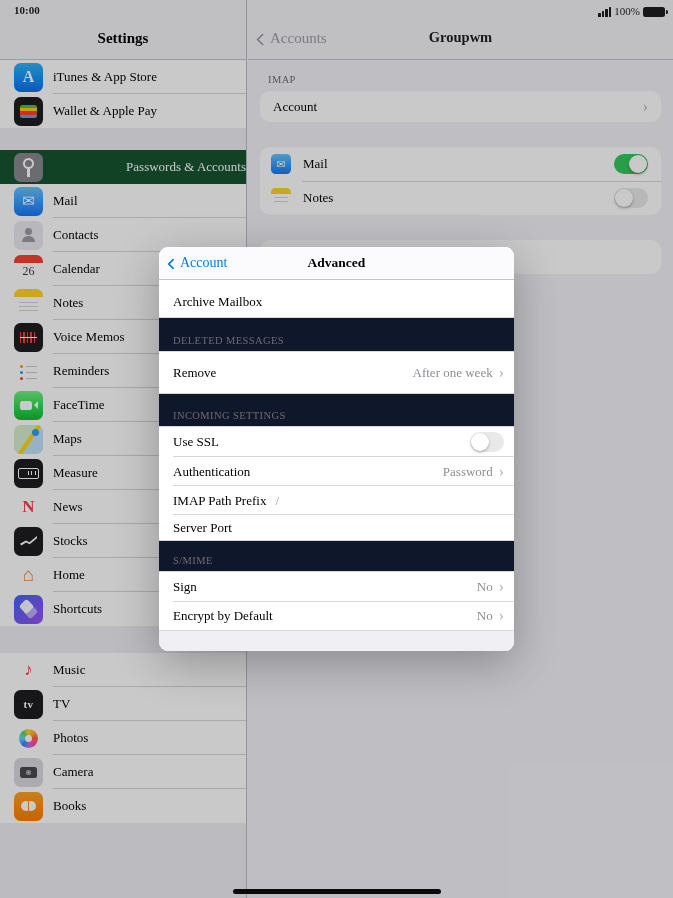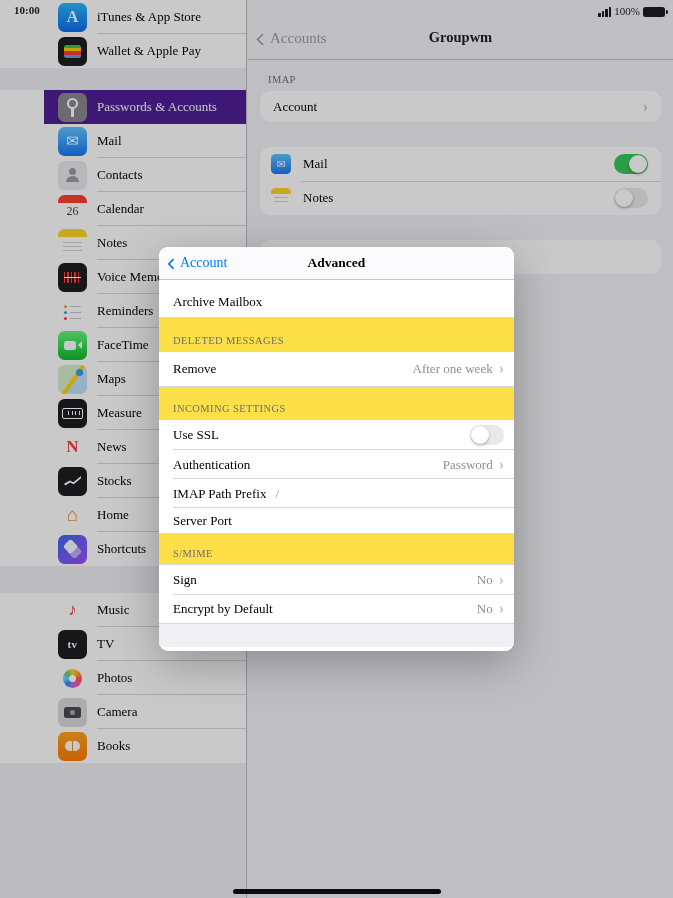--- a/index.html
+++ b/index.html
@@ -18,27 +18,27 @@
   .sig i { display:block; width:2.5px; background:#1c1c1e; border-radius:0.5px; }
   .sig i:nth-child(1){height:4px} .sig i:nth-child(2){height:6px}
   .sig i:nth-child(3){height:8px} .sig i:nth-child(4){height:10px}
   .sb-batt-pct { font-size:11px; color:#1c1c1e; }
   .batt { position:relative; width:22px; height:10.5px; background:#1c1c1e; border-radius:2.5px; }
   .batt::after { content:""; position:absolute; right:-2.5px; top:3px; width:1.8px; height:4.5px; background:#1c1c1e; border-radius:0 1.5px 1.5px 0; }
   
   .sidebar { position:absolute; left:0; top:0; width:247px; height:898px; background:#eeeef3; border-right:1px solid #bcbcc0; }
   .side-header { height:60px; background:#f4f4f7; border-bottom:1px solid #c6c6c8; position:relative; }
   .side-title { position:absolute; left:0; right:0; bottom:12px; text-align:center; font-size:15px; font-weight:700; color:#000; }
-  .sgroup { background:#fff;padding-left:44px; }
+  .sgroup { background:#fff; }
   .sgap22 { height:22px; } .sgap27 { height:27px; }
   .srow { position:relative; height:34px; display:flex; align-items:center; padding-left:14px; cursor:default; }
   .srow::after { content:""; position:absolute; left:53px; right:0; bottom:0; height:1px; background:#d6d6da; }
   .srow:last-child::after { display:none; }
   .slabel { margin-left:10px; font-size:13px; color:#000; }
-  .srow.sel { background:#4c1d95; }
+  .srow.sel { background:#14532d;justify-content:space-between; }
   .srow.sel .slabel { color:#fff; }
   .srow.sel::after { display:none; }
   
   .appicon { position:relative; width:29px; height:29px; border-radius:6.5px; flex:0 0 29px;
     display:flex; align-items:center; justify-content:center; overflow:hidden; }
   .ic-itunes { background:linear-gradient(180deg,#29b6f8,#0a6ef0); }
   .ic-itunes::before { content:"A"; color:#fff; font-size:16px; font-weight:700; }
   .ic-wallet { background:#1c1c1e; }
   .ic-wallet::before { content:""; width:17px; height:13px; border-radius:2.5px;
     background:linear-gradient(180deg,#34c759 0 25%,#ffcc00 25% 50%,#ff3b30 50% 75%,#5e9bf5 75% 100%); }
@@ -147,21 +147,21 @@
     color:#007aff; font-size:14px; cursor:pointer; }
   .m-back .chev-back { width:8px; height:8px; border-width:2.2px; }
   .m-title { position:absolute; left:0; right:0; top:0; bottom:0; display:flex; align-items:center; justify-content:center;
     font-size:13.5px; font-weight:700; color:#000; }
   .m-sliver { height:6px; }
   .m-sliver::after { content:""; display:block; margin-left:14px; height:6px; border-bottom:1px solid #d6d6da; }
   .mrow { position:relative; display:flex; align-items:center; padding:0 10px 0 14px; font-size:13px; color:#000; background:#fff; }
   .mrow .grow { flex:1; }
   .mrow .val { color:#8e8e93; font-size:13px; }
   .mrow .inlineval { color:#9a9aa0; font-size:13px; margin-left:9px; }
-  .msec { background:#fde047; display:flex; align-items:flex-end; padding:0 14px 5px;
+  .msec { background:#0f172a; display:flex; align-items:flex-end; padding:0 14px 5px;
     border-top:1px solid #d8d8dc; border-bottom:1px solid #d8d8dc; }
   .msec span { font-size:10.5px; color:#6d6d72; letter-spacing:0.4px; }
   .m-footer { background:#efeff4; border-top:1px solid #d8d8dc; height:24px; }
   .sep-inset::after { content:""; position:absolute; left:14px; right:0; bottom:0; height:1px; background:#d6d6da; }
   
   .home-indicator { position:absolute; left:50%; bottom:4px; transform:translateX(-50%);
     width:208px; height:5px; border-radius:2.5px; background:#0b0b0c; z-index:60; cursor:pointer; }
 </style>
 </head>
 <body>
@@ -176,20 +176,23 @@
           <i></i>
           <i></i>
           <i></i>
         </span>
       <span class="sb-batt-pct">100%</span>
       <span class="batt"></span>
     </span>
   </div>
 
   <div class="sidebar">
+    <div class="side-header">
+      <div class="side-title">Settings</div>
+    </div>
 
     <div class="sgroup">
       <div class="srow">
         <span class="appicon ic-itunes"></span>
         <span class="slabel">iTunes &amp; App Store</span>
       </div>
       <div class="srow">
         <span class="appicon ic-wallet"></span>
         <span class="slabel">Wallet &amp; Apple Pay</span>
       </div>
@@ -328,21 +331,21 @@
 
     <div class="m-sliver"></div>
 
     <div class="mrow" style="height:31px">
       <span class="grow">Archive Mailbox</span>
     </div>
 
     <div class="msec" style="height:35px">
       <span>DELETED MESSAGES</span>
     </div>
-    <div class="mrow" style="height:34px">
+    <div class="mrow" style="height:41px">
       <span class="grow">Remove</span>
       <span class="val">After one week</span>
       <span class="chev">›</span>
     </div>
 
     <div class="msec" style="height:34px">
       <span>INCOMING SETTINGS</span>
     </div>
     <div class="mrow sep-inset" style="height:30px">
       <span class="grow">Use SSL</span>

